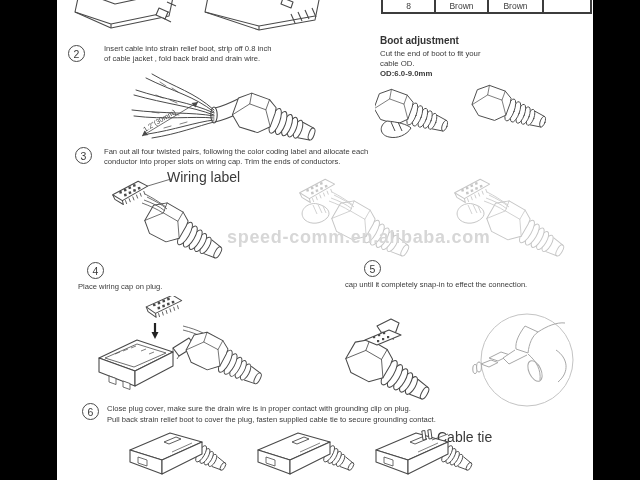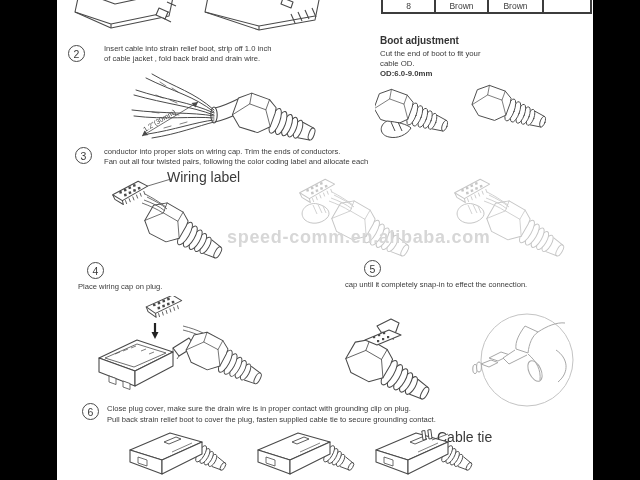--- a/index.html
+++ b/index.html
@@ -116,21 +116,21 @@
           <path d="M88,16 l4,9 M95,14 l4,9 M102,12 l4,9 M109,10 l4,9"></path>
           <path d="M80,0 l10,4 l-2,6 l-10,-4 Z" fill="#fff"></path>
         </g>
       </g>
     </svg>
 
     <div class="stepnum abs" style="left:11px;top:45px">
       <span>2</span>
     </div>
     <div class="txt abs" style="left:47px;top:44px">
-      <div>Insert cable into strain relief boot, strip off 1.0 inch</div>
+      <div>Insert cable into strain relief boot, strip off 0.8 inch</div>
       <div>of cable jacket , fold back braid and drain wire.</div>
     </div>
     <svg class="illus" style="left:55px;top:64px" width="300" height="92" viewBox="0 0 300 92">
       <g stroke="#4a4a4a" fill="none" stroke-width="1" stroke-linecap="round">
         <path d="M102,46 C82,28 64,24 40,10 M102,48 C82,32 62,28 34,14"></path>
         <path d="M102,49 C78,38 54,36 24,26 M102,51 C78,42 54,40 22,31"></path>
         <path d="M102,52 C80,48 52,50 20,46 M102,54 C80,52 54,56 22,52"></path>
         <path d="M102,56 C84,58 62,66 36,70 M102,58 C86,62 66,70 40,74"></path>
         <path d="M60,24 l6,4 M48,18 l6,4 M44,31 l7,3 M58,36 l7,3 M40,48 l7,1 M60,50 l7,1 M52,64 l7,-2 M68,60 l7,-2" stroke-width="0.7"></path>
       </g>
@@ -159,22 +159,22 @@
         <use href="#g-boot" transform="translate(6,6) rotate(20) scale(0.8)"></use>
         <path d="M12,44 C4,48 4,58 14,60 C22,62 32,58 36,51 C32,47 22,45 12,44 Z M16,45 l4,9 M23,45 l4,9" stroke="#4a4a4a" fill="#fff" stroke-width="1"></path>
         <use href="#g-boot" transform="translate(104,2) rotate(20) scale(0.8)"></use>
       </g>
     </svg>
 
     <div class="stepnum abs" style="left:18px;top:147px">
       <span>3</span>
     </div>
     <div class="txt abs" style="left:47px;top:147px">
+      <div>Fan out all four twisted pairs, following the color coding label and allocate each</div>
       <div>conductor into proper slots on wiring cap. Trim the ends of conductors.</div>
-      <div>Fan out all four twisted pairs, following the color coding label and allocate each</div>
     </div>
     <div class="callout abs" style="left:110px;top:169px">Wiring label</div>
     <svg class="illus" style="left:40px;top:178px" width="496" height="90" viewBox="0 0 496 90">
       <path d="M74,1 L34,13" stroke="#4a4a4a" stroke-width="0.8" fill="none"></path>
       <g color="#4a4a4a">
           <use href="#g-unit3" transform="translate(8,2)"></use>
         </g>
       <g color="#c6c6c6">
         <use href="#g-unit3" transform="translate(195,0)"></use>
         <use href="#g-hand" transform="translate(212,16)"></use>

